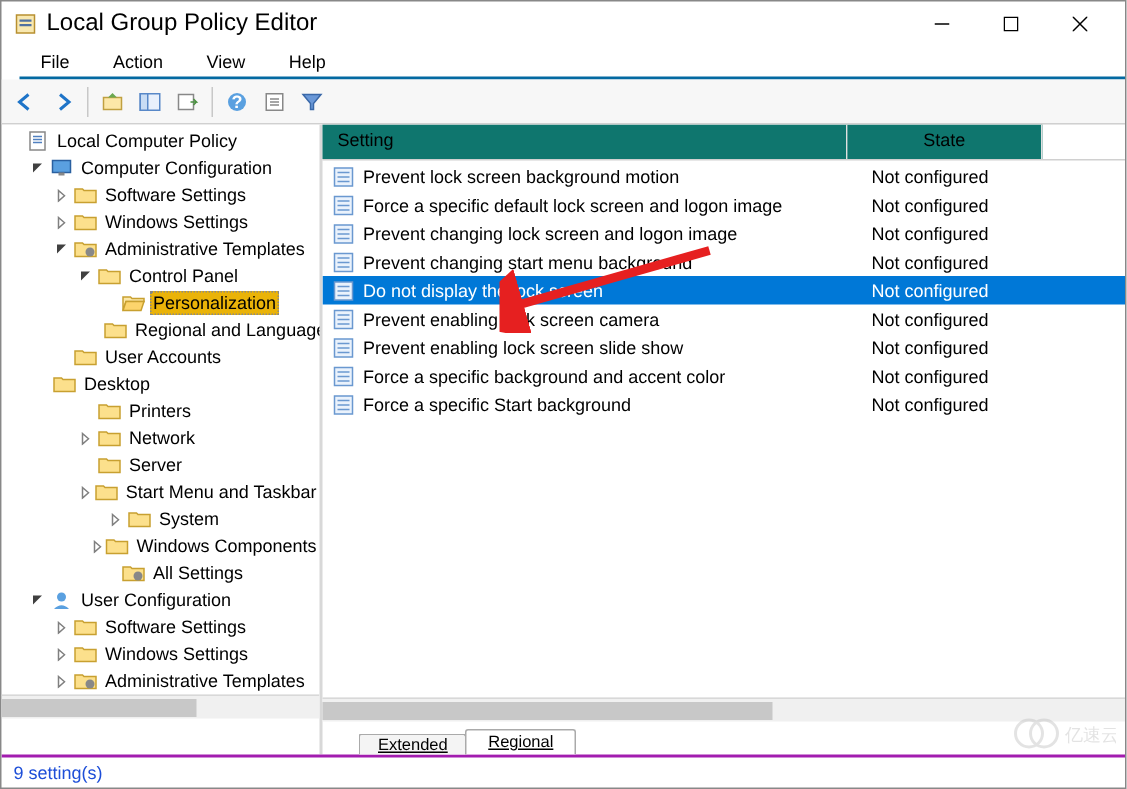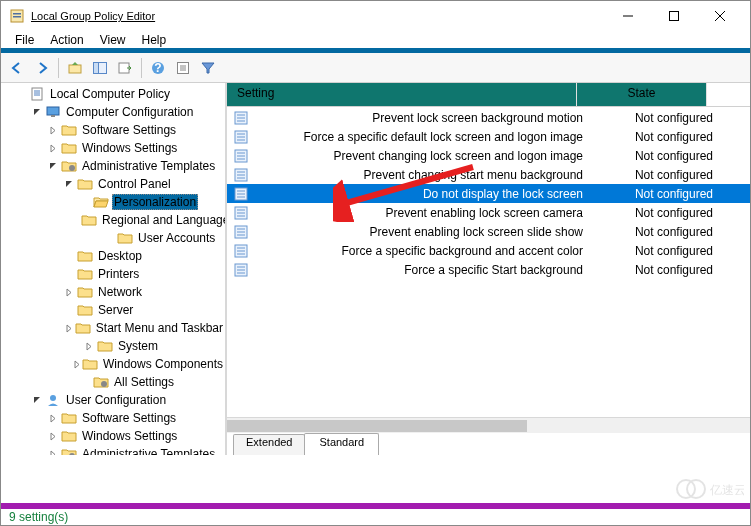--- a/index.html
+++ b/index.html
@@ -1,48 +1,48 @@
 <!DOCTYPE html>
 <html><head>
 <meta charset="utf-8">
 <style>
 * { box-sizing: border-box; margin: 0; padding: 0; font-family: "Segoe UI", Tahoma, sans-serif; font-size: 12px; }
 body { width: 751px; height: 526px; background: #fff; border: 1px solid #888; display: flex; flex-direction: column; overflow: hidden; position: relative; }
 .titlebar { height: 30px; display: flex; align-items: center; padding: 0 8px; }
 .titlebar .ico { width: 16px; height: 16px; margin-right: 6px; }
-.titlebar .title { flex: 1; font-size: 11px; text-decoration: underline; }
+.titlebar .title { flex: 1; font-size: 16px; }
 .win-btns { display: flex; gap: 2px; }
 .win-btn { width: 44px; height: 28px; display: flex; align-items: center; justify-content: center; }
-.menubar { height: 22px; display: flex; align-items: center; padding: 0 6px; gap: 0; border-bottom: 5px solid #0369a1; }
+.menubar { height: 22px; display: flex; align-items: center; padding: 0 6px; gap: 13px; border-bottom: 2px solid #0369a1; margin-left: 12px; }
 .menubar span { padding: 2px 8px; }
 .toolbar { height: 30px; display: flex; align-items: center; padding: 2px 4px; gap: 1px; border-bottom: 1px solid #d0d0d0; background: #f7f7f7; }
 .tbtn { width: 24px; height: 24px; display: flex; align-items: center; justify-content: center; border: 1px solid transparent; }
 .tb-sep { width:1px; height:20px; background:#c8c8c8; margin:0 3px; }
-.content { flex: 1; display: flex; overflow: hidden; margin-left: 12px; }
+.content { flex: 1; display: flex; overflow: hidden; }
 .tree-pane { width: 214px; border-right: 2px solid #d8d8d8; overflow: hidden; padding-top: 2px; background: #fff; }
 .tree-row { display: flex; align-items: center; height: 18px; white-space: nowrap; }
 .expander { width: 12px; text-align: center; color: #555; font-size: 10px; user-select:none; }
 .tree-row .ico { width: 16px; height: 16px; margin-right: 3px; flex-shrink:0; }
 .tree-row .lbl { padding: 0 2px; }
-.tree-row.selected .lbl { background: #0369a1; border: 1px dotted #888; padding: 0 1px; }
+.tree-row.selected .lbl { background: #eab308; border: 1px dotted #888; padding: 0 1px; }
 .list-pane { flex: 1; display: flex; flex-direction: column; position: relative; }
 .list-header { display: flex; height: 24px; border-bottom: 1px solid #d0d0d0; }
 .list-header .col { padding: 3px 10px; border-right: 1px solid #e0e0e0; background: #0f766e; }
 .col-setting { width: 350px; }
 .col-state { width: 130px; text-align: center; }
 .list-body { flex: 1; overflow: auto; padding-top: 1px; }
-.list-row { display: flex; align-items: center; height: 19px; padding-left: 6px; text-align: right; }
+.list-row { display: flex; align-items: center; height: 19px; padding-left: 6px; }
 .list-row .ico { width: 16px; height: 16px; margin-right: 5px; flex-shrink:0; }
 .list-row .name { width: 329px; overflow: hidden; text-overflow: ellipsis; white-space: nowrap; }
 .list-row .state { width: 130px; padding-left: 10px; }
 .list-row.selected { background: #0078d7; color: #fff; }
-.tabs-area { height: 22px; display:flex; padding-left: 6px; }
+.tabs-area { height: 22px; display:flex; align-items:flex-end; padding-left: 24px; text-decoration: underline; }
 .tab { border:1px solid #aaa; border-bottom: none; padding: 2px 14px; margin-right: -1px; background:#fff; border-radius:2px 2px 0 0; font-size:11px; position:relative; }
 .tab.inactive { background:#f4f4f4; top:1px; padding:1px 12px; }
-.statusbar { height: 22px; border-top: 6px solid #a21caf; display:flex; align-items:center; padding: 0 8px; font-size:12px; color:#15803d;margin-top:48px; }
+.statusbar { height: 22px; border-top: 2px solid #a21caf; display:flex; align-items:center; padding: 0 8px; font-size:12px; color:#1d4ed8; }
 .scrollbar-h { height:16px; background:#f0f0f0; border-top:1px solid #d8d8d8; display:flex; }
 .scrollbar-h .track { flex:1; position:relative; }
 .scrollbar-h .thumb { position:absolute; left:0; top:2px; height:12px; background:#c8c8c8; }
 svg { display:block; }
 .arrow-annotation { position:absolute; pointer-events:none; z-index:50; }
 .watermark { position:absolute; right:6px; bottom:22px; opacity:.4; pointer-events:none; }
 </style>
 </head>
 <body>
 
@@ -229,30 +229,30 @@
         </div>
         <div class="tree-row" style="padding-left: 68px;">
           <span class="expander"></span>
           <span class="ico">
             <svg width="16" height="16">
               <path d="M1 4 L6 4 L7 5 L15 5 L15 13 L1 13 Z" fill="#fce08c" stroke="#c8a030"></path>
             </svg>
           </span>
           <span class="lbl">Regional and Language</span>
         </div>
-        <div class="tree-row" style="padding-left: 92px;">
+        <div class="tree-row" style="padding-left: 36px;">
           <span class="expander"></span>
           <span class="ico">
             <svg width="16" height="16">
               <path d="M1 4 L6 4 L7 5 L15 5 L15 13 L1 13 Z" fill="#fce08c" stroke="#c8a030"></path>
             </svg>
           </span>
           <span class="lbl">User Accounts</span>
         </div>
-        <div class="tree-row" style="padding-left: 52px;">
+        <div class="tree-row" style="padding-left: 22px;">
           <span class="expander"></span>
           <span class="ico">
             <svg width="16" height="16">
               <path d="M1 4 L6 4 L7 5 L15 5 L15 13 L1 13 Z" fill="#fce08c" stroke="#c8a030"></path>
             </svg>
           </span>
           <span class="lbl">Desktop</span>
         </div>
         <div class="tree-row" style="padding-left: 52px;">
           <span class="expander"></span>
@@ -511,21 +511,21 @@
           <span class="state">Not configured</span>
         </div>
       </div>
     <div class="scrollbar-h">
         <div class="track">
           <div class="thumb" style="width:300px"></div>
         </div>
       </div>
     <div class="tabs-area">
       <div class="tab inactive">Extended</div>
-      <div class="tab">Standard</div>
+      <div class="tab">Regional</div>
     </div>
   </div>
 
 </div>
 
 <div class="statusbar">
   <span>9 setting(s)</span>
 </div>
 
 <svg class="arrow-annotation" style="left:332px; top:161px;" width="150" height="60">

